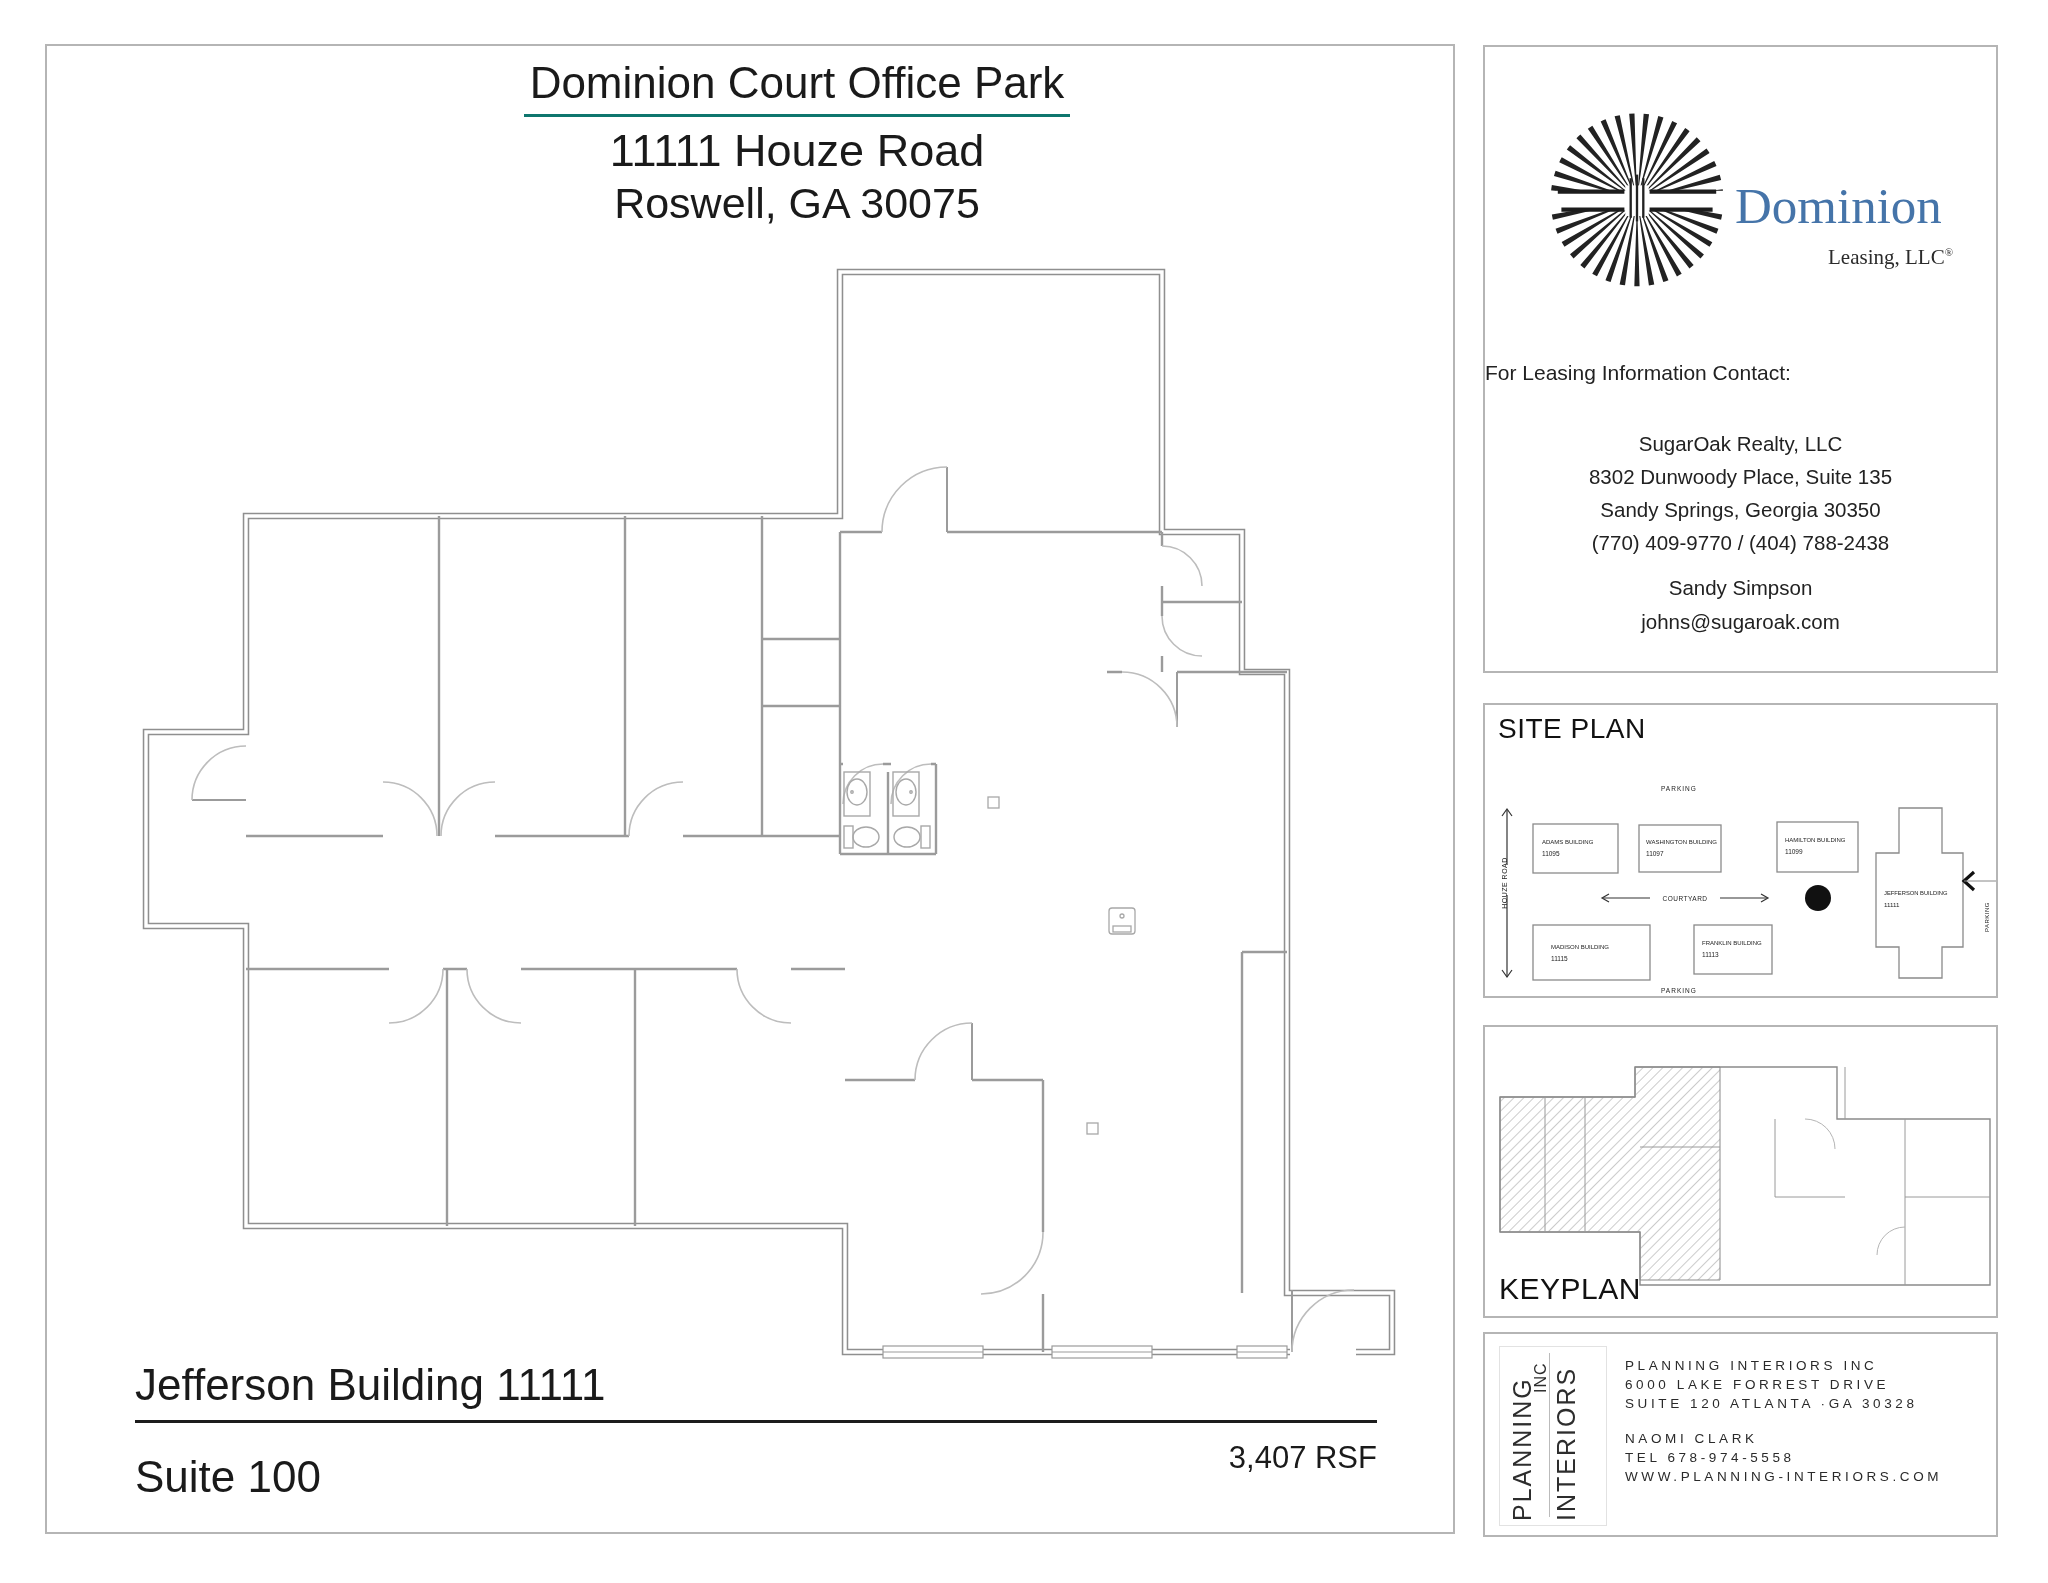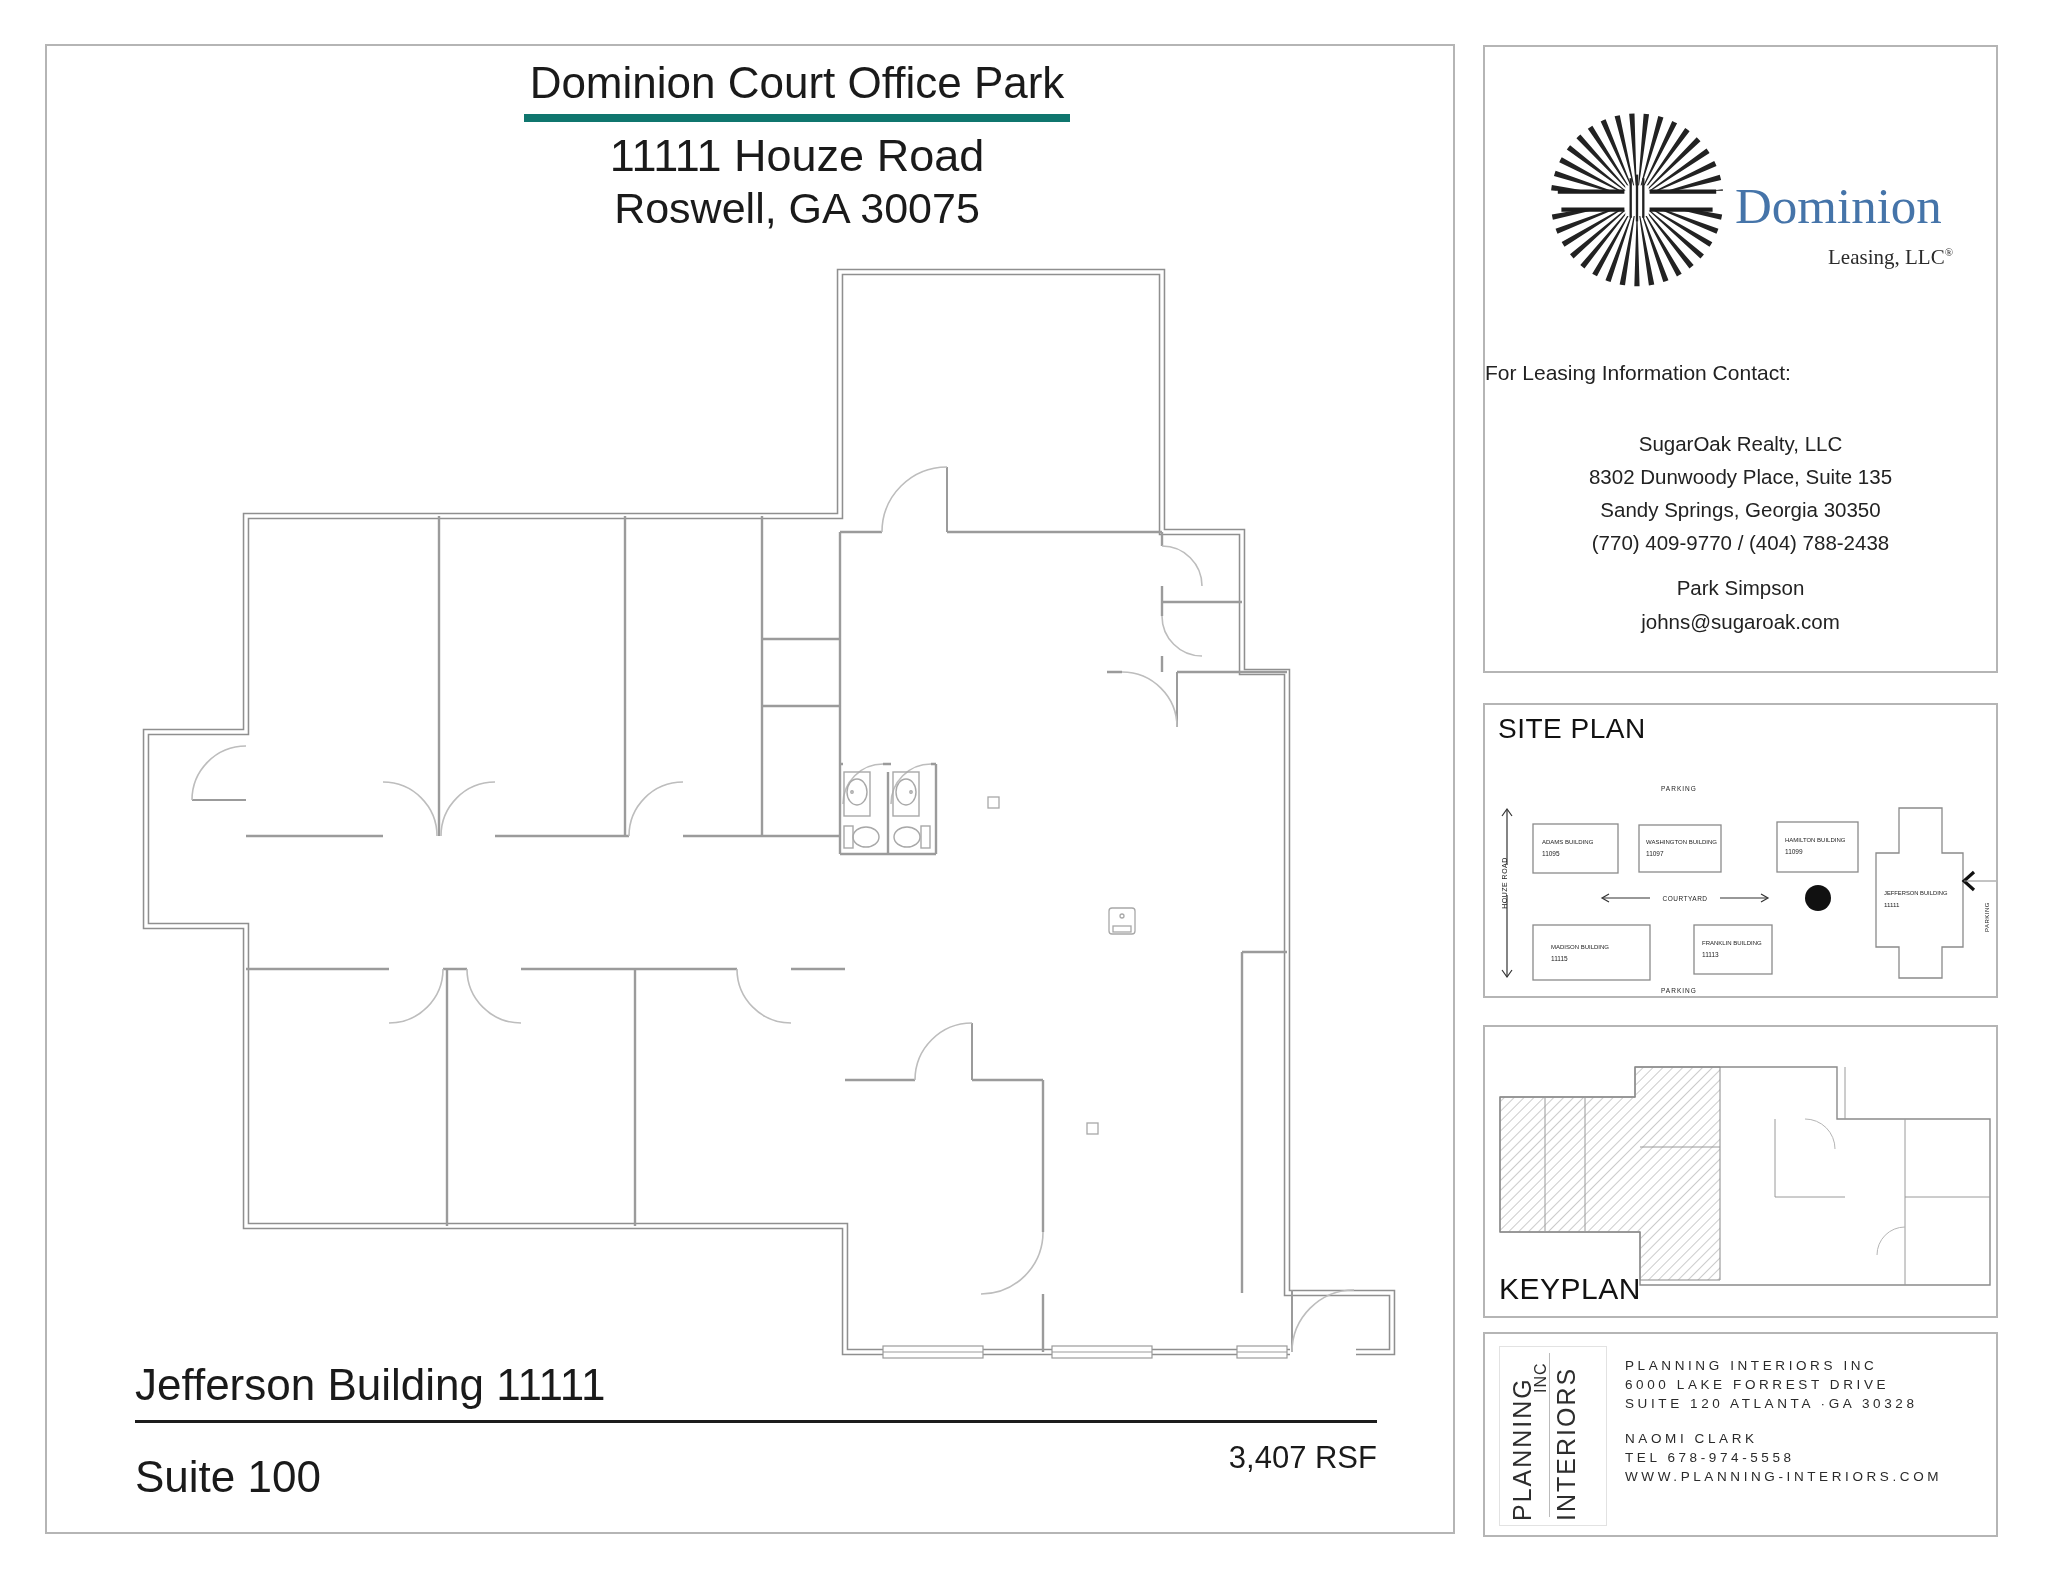--- a/index.html
+++ b/index.html
@@ -6,21 +6,21 @@
   html,body{margin:0;padding:0;background:#fff;}
   body{position:relative;width:2048px;height:1583px;font-family:"Liberation Sans","DejaVu Sans",sans-serif;color:#1a1a1a;}
   .panel{position:absolute;background:#fff;border:2px solid #b5b5b5;box-sizing:border-box;}
   .main-panel{left:45px;top:44px;width:1410px;height:1490px;}
   .p-sugaroak{left:1483px;top:45px;width:515px;height:628px;}
   .p-site{left:1483px;top:703px;width:515px;height:295px;}
   .p-key{left:1483px;top:1025px;width:515px;height:293px;overflow:hidden;}
   .p-plan{left:1483px;top:1332px;width:515px;height:205px;}
   
   .hdr{position:absolute;left:95px;top:12px;width:1310px;text-align:center;line-height:1.12;}
-  .hdr .t1{display:inline-block;font-size:44px;border-bottom:8px solid #0f766e;padding:0 6px 7px 6px;}
+  .hdr .t1{display:inline-block;font-size:44px;border-bottom:3px solid #0f766e;padding:0 6px 7px 6px;}
   .hdr .t2{font-size:45px;margin-top:9px;}
   .hdr .t3{font-size:43px;margin-top:2px;}
   
   .ft-building{position:absolute;left:88px;top:1314px;font-size:44px;}
   .ft-line{position:absolute;left:88px;top:1374px;width:1242px;height:3px;background:#1c1c1c;}
   .ft-suite{position:absolute;left:88px;top:1386px;font-size:44px;margin-top:20px;}
   .ft-rsf{position:absolute;left:1030px;top:1394px;width:300px;font-size:31px;text-align:right;}
   .plan-svg{position:absolute;left:0;top:0;}
   
   .so-logo{position:absolute;left:62px;top:62px;width:400px;height:220px;}
@@ -156,21 +156,21 @@
     <div class="so-realty"><span>Leasing, LLC</span><sup>®</sup></div>
   </div>
   <div class="so-head">For Leasing Information Contact:</div>
   <div class="so-addr">
     <div>SugarOak Realty, LLC</div>
     <div>8302 Dunwoody Place, Suite 135</div>
     <div>Sandy Springs, Georgia 30350</div>
     <div>(770) 409-9770 / (404) 788-2438</div>
   </div>
   <div class="so-person">
-    <div>Park Simpson</div>
+    <div>Sandy Simpson</div>
     <div>johns@sugaroak.com</div>
   </div>
 </div>
 
 <div class="panel p-site">
   <div class="sp-title">SITE PLAN</div>
   <svg width="511" height="291" viewBox="0 0 511 291" style="position:absolute;left:0;top:0;">
     <g stroke="#333" stroke-width="1.2" fill="none">
       <line x1="22" y1="105" x2="22" y2="160"></line>
         <path d="M17,111L22,104L27,111"></path>

